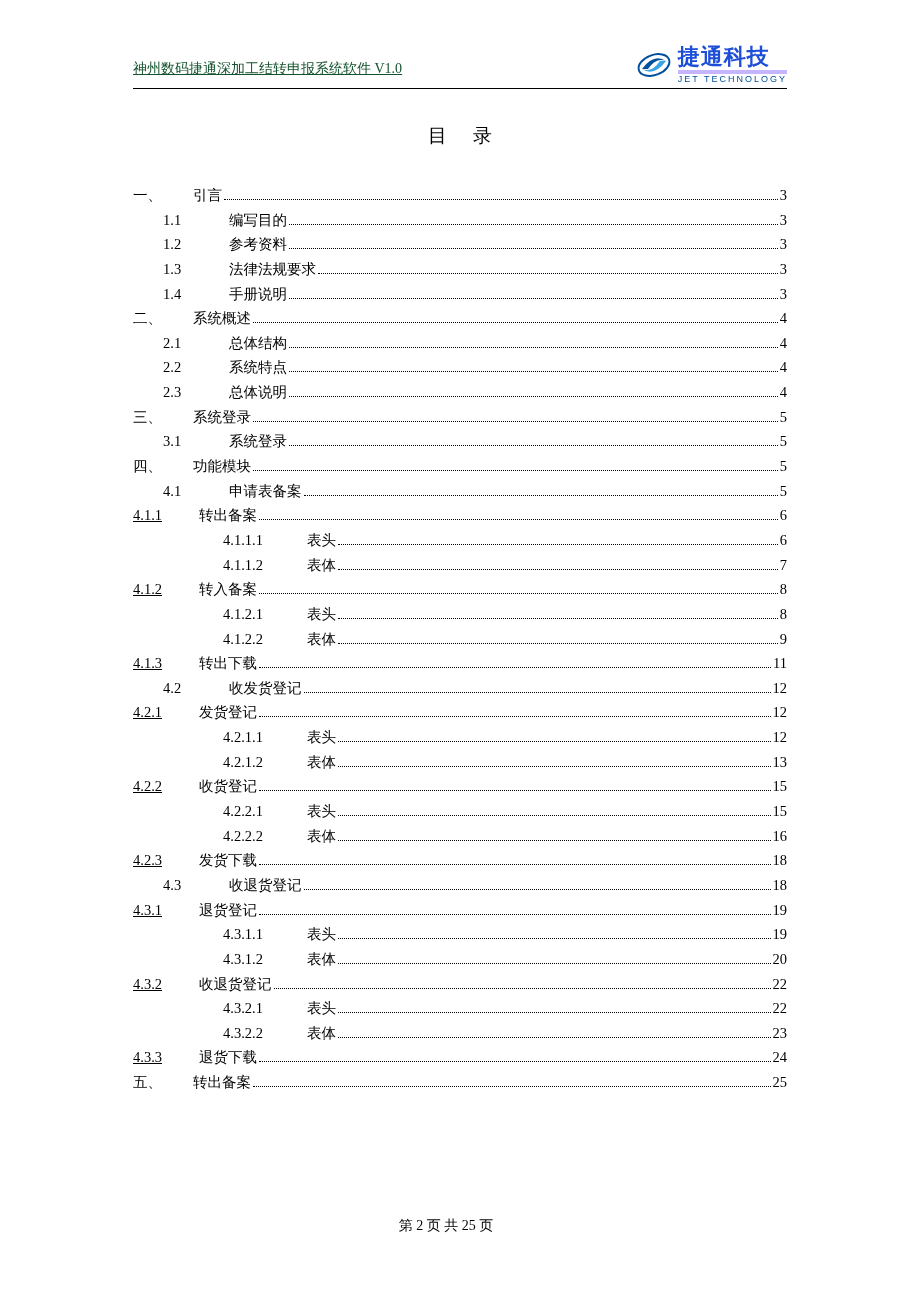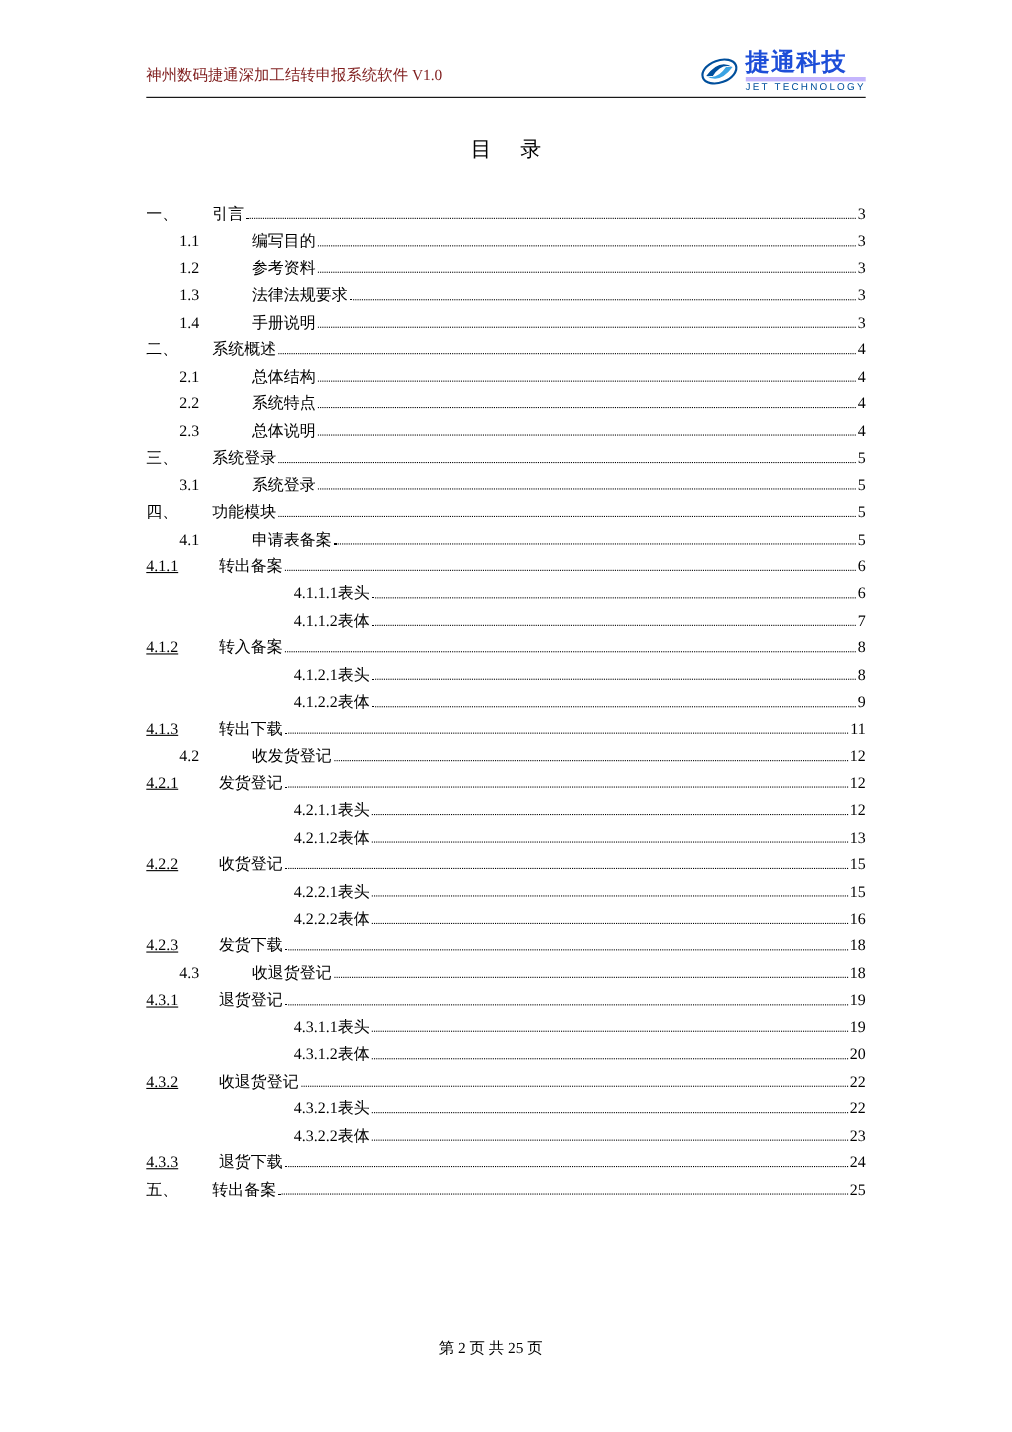--- a/index.html
+++ b/index.html
@@ -1,36 +1,36 @@
 <!DOCTYPE html>
 <html><head>
 <meta charset="utf-8">
 <style>
   html,body{margin:0;padding:0;background:#fff;}
   body{width:920px;height:1302px;position:relative;font-family:"SimSun","宋体",serif;color:#000;}
   .page{position:absolute;left:133px;top:0;width:654px;}
   .header{display:flex;align-items:flex-end;justify-content:space-between;padding-top:46px;}
-  .header-text{font-size:14px;color:#7f1d1d;padding-bottom:6px;}
+  .header-text{font-size:14px;color:#14532d;padding-bottom:6px;text-decoration:underline;}
   .logo{display:flex;align-items:center;gap:6px;}
   .logo-mark{width:36px;height:36px;}
   .logo-text{display:flex;flex-direction:column;line-height:1;}
   .logo-cn{font-family:"Microsoft YaHei","黑体",sans-serif;font-weight:700;font-size:22px;color:#1d4ed8;letter-spacing:1px;}
   .logo-en{font-family:Arial,sans-serif;font-size:9px;color:#004f9c;letter-spacing:2px;border-top:4px solid #c4b5fd;margin-top:2px;padding-top:1px;}
   .hr{border:none;border-top:1.5px solid #000;margin:4px 0 0 0;}
   .title{text-align:center;font-size:19px;letter-spacing:26px;margin:34px 0 34px 26px;}
   .toc{font-size:14.5px;}
   .row{display:flex;align-items:baseline;white-space:nowrap;line-height:1.7;}
   .num{flex:0 0 auto;}
   .label{flex:0 0 auto;}
   .dots{flex:1 1 auto;border-bottom:1.5px dotted #000;margin:0 2px 3px 2px;min-width:8px;}
   .pg{flex:0 0 auto;}
   .lv1 .num{width:60px;}
   .lv2 .num{width:66px;margin-left:30px;}
   .lv3 .num{width:66px;text-decoration:underline;}
-  .lv4 .num{width:84px;margin-left:90px;text-align:right;}
+  .lv4 .num{width:84px;margin-left:90px;}
   .footer{position:absolute;left:0;width:892px;top:1217px;text-align:center;font-size:14px;}
 </style>
 </head>
 <body>
 
 <div class="page">
   <div class="header">
     <div class="header-text">神州数码捷通深加工结转申报系统软件 V1.0</div>
     <div class="logo">
       <svg class="logo-mark" viewBox="0 0 36 36">

